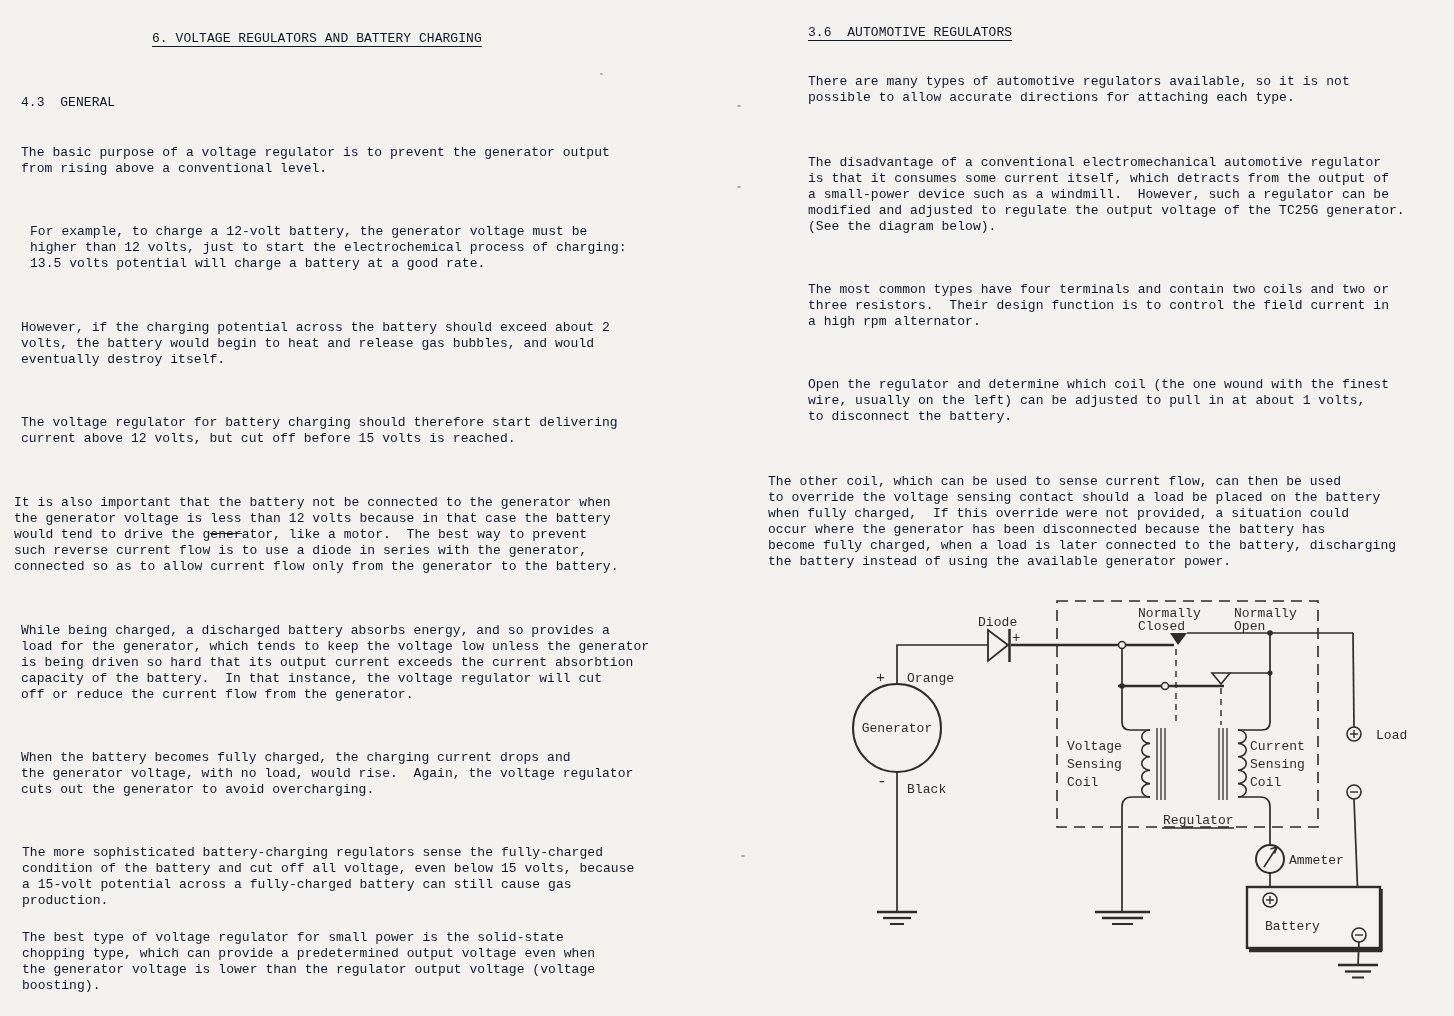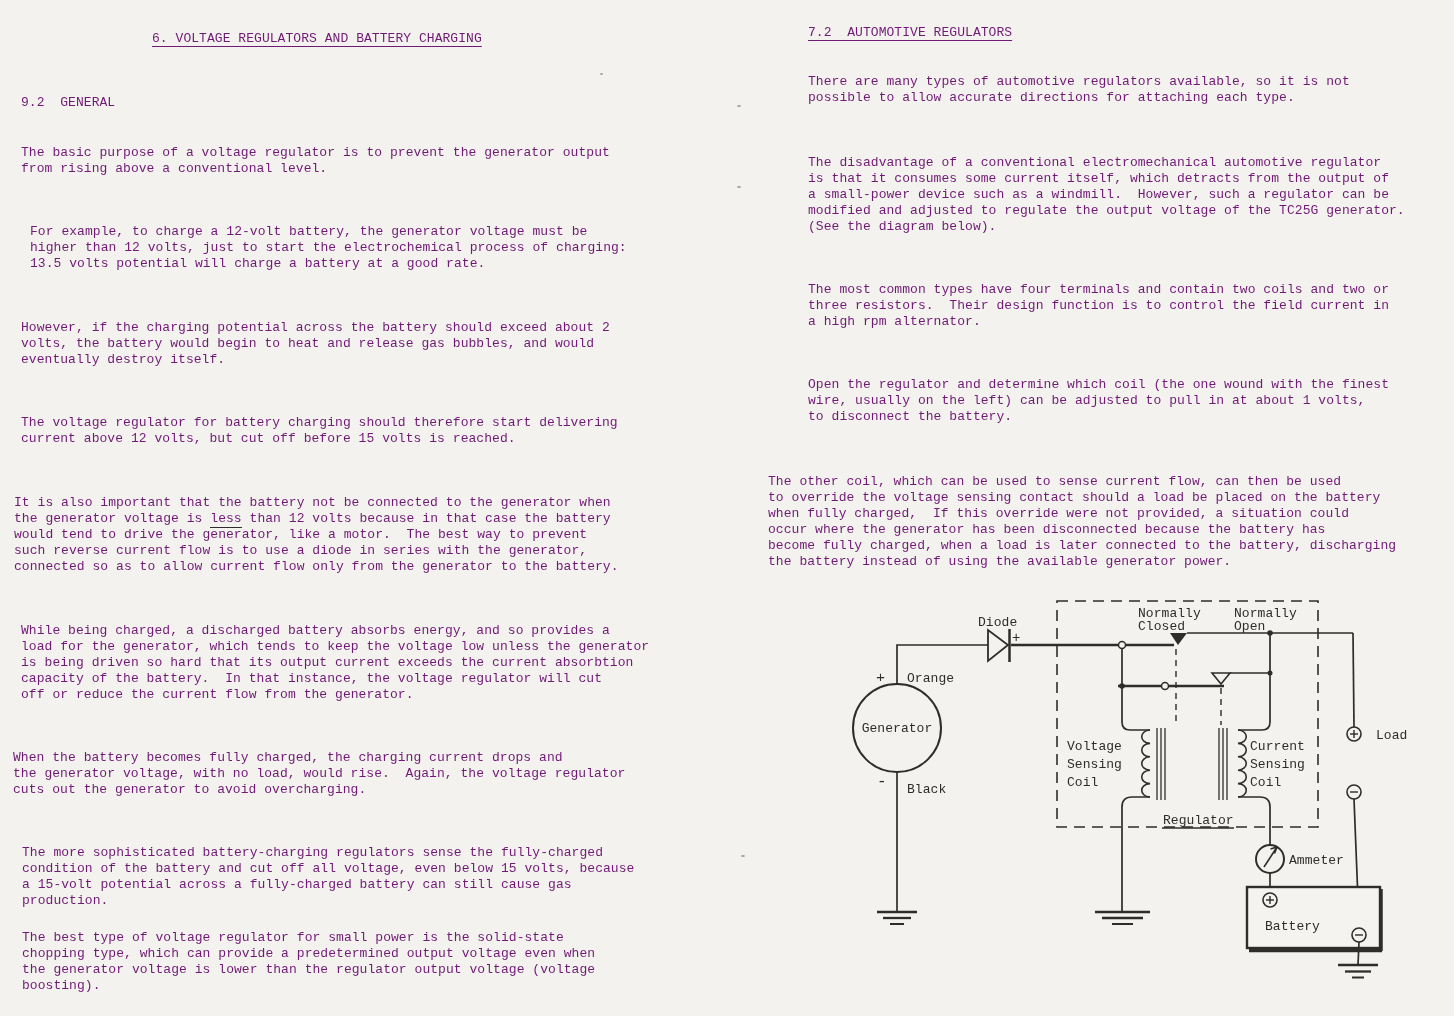--- a/index.html
+++ b/index.html
@@ -5,38 +5,38 @@
   html,body{margin:0;padding:0;}
   body{
     width:1454px;height:1016px;position:relative;overflow:hidden;
     background:#f3f2ee;
     font-family:"Liberation Mono","DejaVu Sans Mono",monospace;
   }
   .para{
     position:absolute;
     font:13px/16px "Liberation Mono","DejaVu Sans Mono",monospace;
     letter-spacing:.05px;
-    color:#701a75;
+    color:#0f172a;
     white-space:pre;
   }
   .title-underline{text-decoration:underline;text-underline-offset:4px;text-decoration-thickness:1.4px;}
-  .ul-word{border-bottom:1.4px solid #2e2d2b;padding-bottom:1px;}
+  .ul-word{border-bottom:1.4px solid #2e2d2b;padding-bottom:7px;}
   .speck{position:absolute;background:rgba(70,68,64,.45);border-radius:50%;}
   svg text{
     font-family:"Liberation Mono","DejaVu Sans Mono",monospace;
     font-size:13px;fill:#2e2d2b;letter-spacing:.05px;
   }
   .wire{stroke:#2e2d2b;fill:none;}
 </style>
 </head>
 <body>
 
 <div class="para title-underline" style="left:152px;top:31px">6. VOLTAGE REGULATORS AND BATTERY CHARGING</div>
 
-<div class="para" style="left:21px;top:95px">9.2  GENERAL</div>
+<div class="para" style="left:21px;top:95px">4.3  GENERAL</div>
 
 <div class="para" style="left:21px;top:145px">The basic purpose of a voltage regulator is to prevent the generator output
 from rising above a conventional level.</div>
 
 <div class="para" style="left:30px;top:224px">For example, to charge a 12-volt battery, the generator voltage must be
 higher than 12 volts, just to start the electrochemical process of charging:
 13.5 volts potential will charge a battery at a good rate.</div>
 
 <div class="para" style="left:21px;top:320px">However, if the charging potential across the battery should exceed about 2
 volts, the battery would begin to heat and release gas bubbles, and would
@@ -50,35 +50,35 @@
 would tend to drive the generator, like a motor.  The best way to prevent
 such reverse current flow is to use a diode in series with the generator,
 connected so as to allow current flow only from the generator to the battery.</span></div>
 
 <div class="para" style="left:21px;top:623px">While being charged, a discharged battery absorbs energy, and so provides a
 load for the generator, which tends to keep the voltage low unless the generator
 is being driven so hard that its output current exceeds the current absorbtion
 capacity of the battery.  In that instance, the voltage regulator will cut
 off or reduce the current flow from the generator.</div>
 
-<div class="para" style="left:13px;top:750px">When the battery becomes fully charged, the charging current drops and
+<div class="para" style="left:21px;top:750px">When the battery becomes fully charged, the charging current drops and
 the generator voltage, with no load, would rise.  Again, the voltage regulator
 cuts out the generator to avoid overcharging.</div>
 
 <div class="para" style="left:22px;top:845px">The more sophisticated battery-charging regulators sense the fully-charged
 condition of the battery and cut off all voltage, even below 15 volts, because
 a 15-volt potential across a fully-charged battery can still cause gas
 production.</div>
 
 <div class="para" style="left:22px;top:930px">The best type of voltage regulator for small power is the solid-state
 chopping type, which can provide a predetermined output voltage even when
 the generator voltage is lower than the regulator output voltage (voltage
 boosting).</div>
 
-<div class="para title-underline" style="left:808px;top:25px">7.2  AUTOMOTIVE REGULATORS</div>
+<div class="para title-underline" style="left:808px;top:25px">3.6  AUTOMOTIVE REGULATORS</div>
 
 <div class="para" style="left:808px;top:74px">There are many types of automotive regulators available, so it is not
 possible to allow accurate directions for attaching each type.</div>
 
 <div class="para" style="left:808px;top:155px">The disadvantage of a conventional electromechanical automotive regulator
 is that it consumes some current itself, which detracts from the output of
 a small-power device such as a windmill.  However, such a regulator can be
 modified and adjusted to regulate the output voltage of the TC25G generator.
 (See the diagram below).</div>
 

